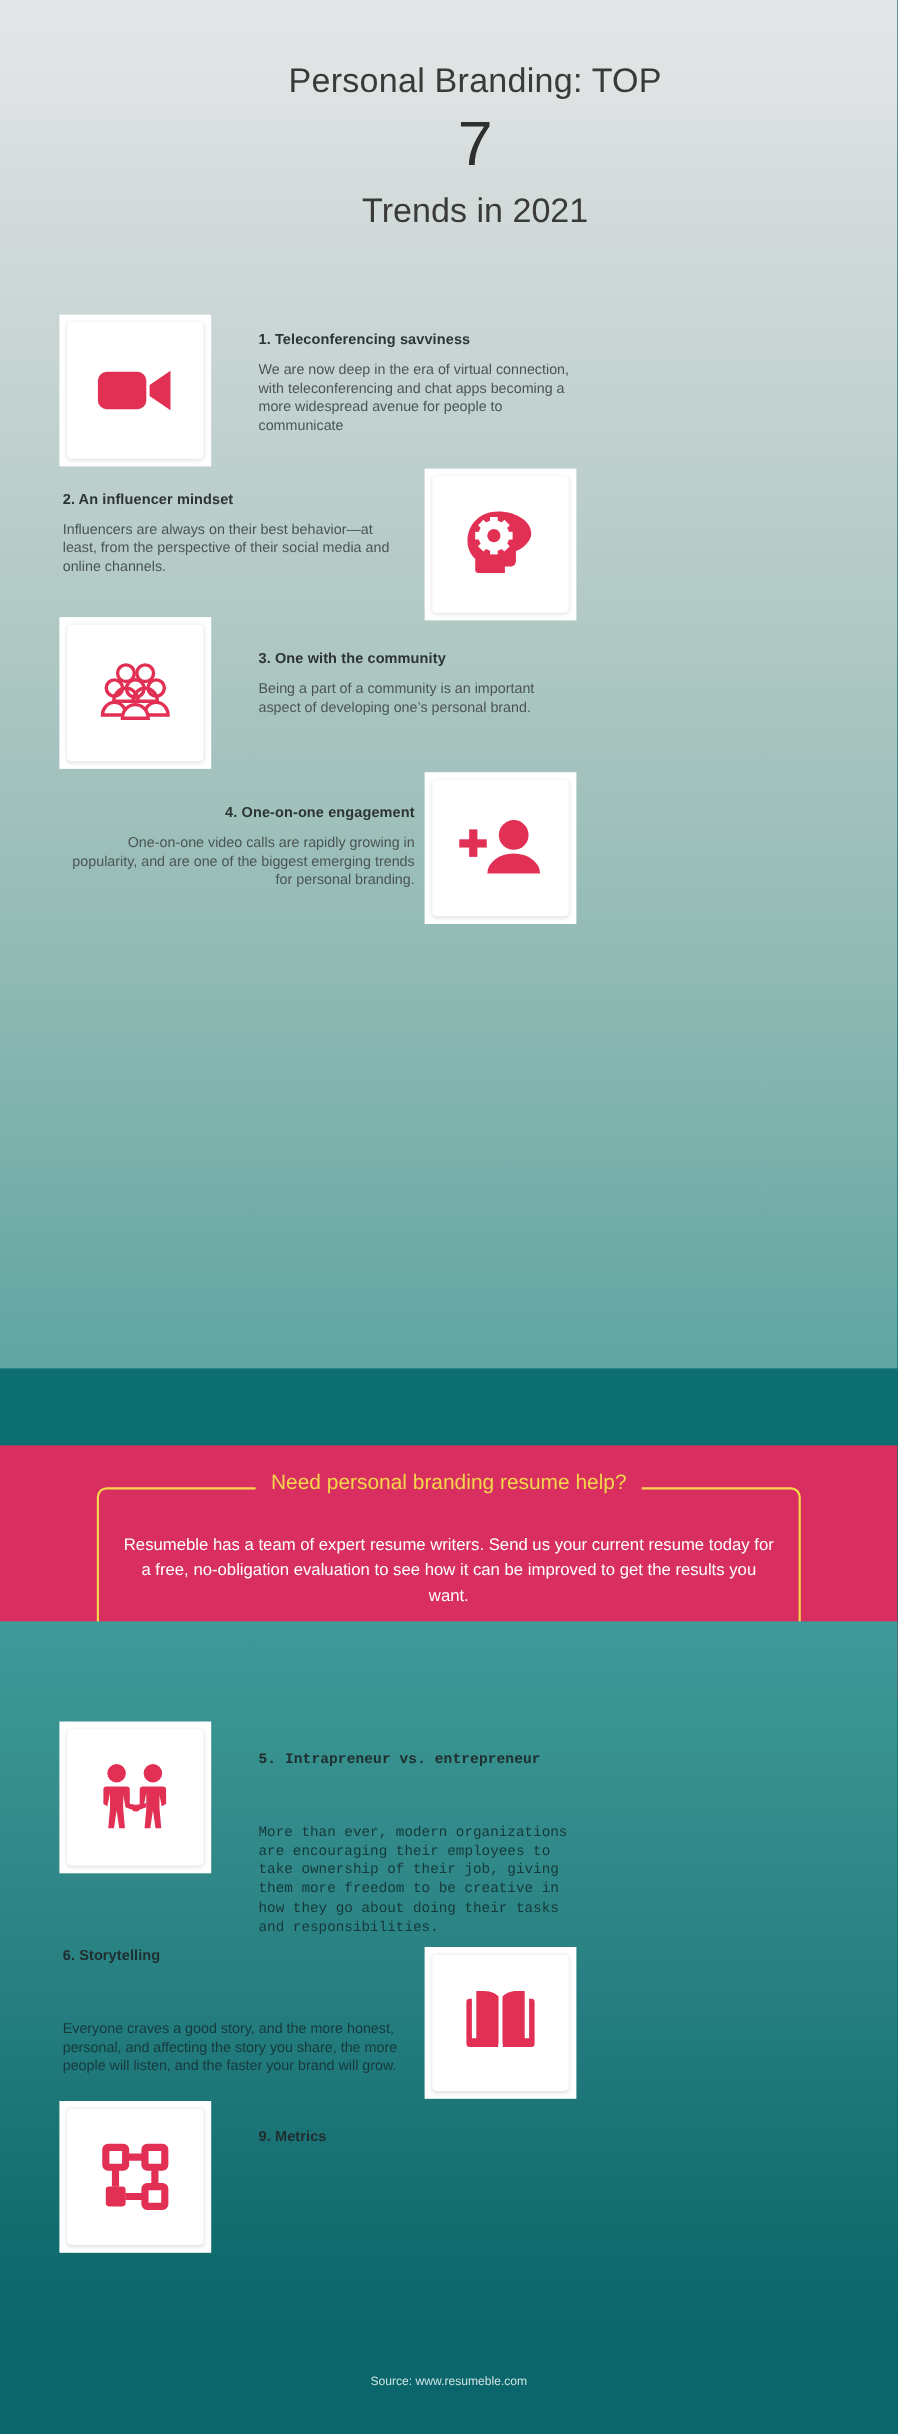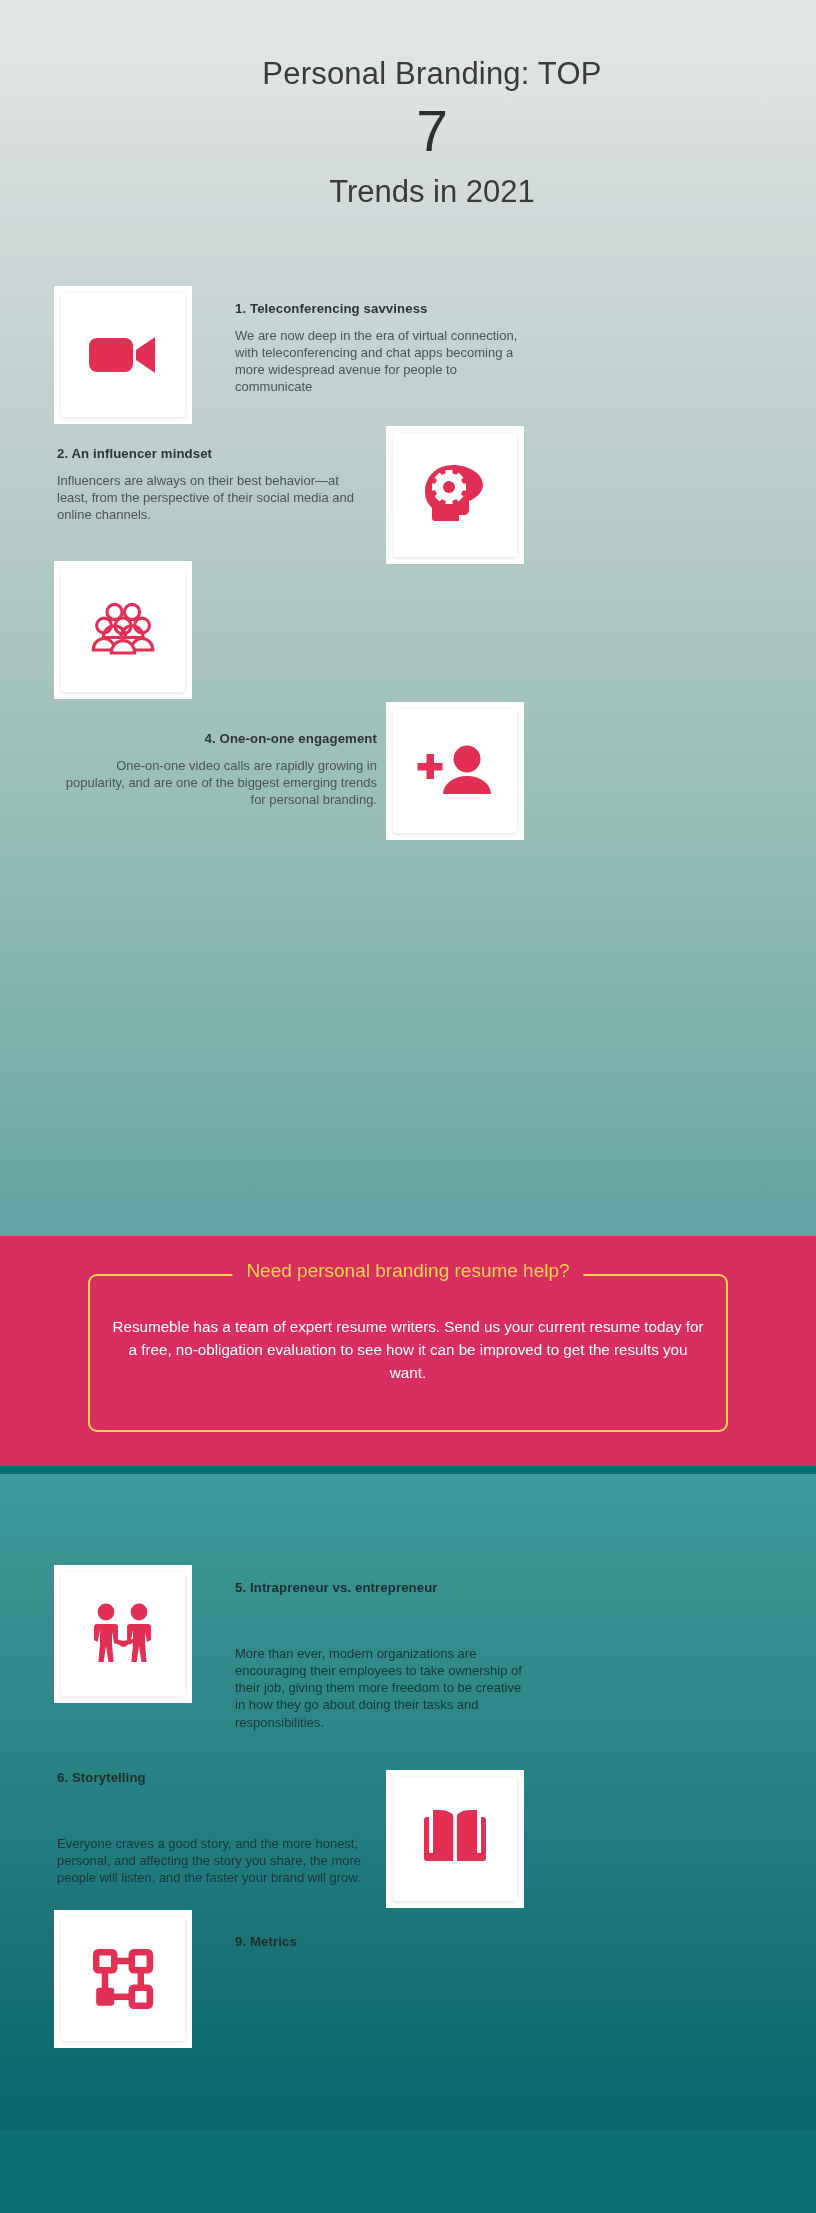--- a/index.html
+++ b/index.html
@@ -57,21 +57,21 @@
     letter-spacing:.1px; margin-bottom:9px; line-height:1.25;
   }
   .txt p {
     font-size:13px; color:#4a5456; line-height:1.33; font-weight:400;
   }
   .txt.dark h3 { color:#1f2d2e; }
   .txt.dark p  { color:#16393b;margin-top:48px; }
 
   
   .sec-cta {
-    position:absolute; left:0; top:1236px; width:816px; height:230px;
+    position:absolute; left:0; top:1314px; width:816px; height:230px;
     background:#d92f60;
   }
   .cta-box {
     position:absolute; left:88px; top:38px; width:640px; height:158px;
     border:2px solid #f3d64a; border-radius:9px;
   }
   .cta-heading {
     position:absolute; left:50%; top:-16px; transform:translateX(-50%);
     background:#d92f60; padding:0 14px;
     color:#f3d64a; font-size:19px; font-weight:400; white-space:nowrap;
@@ -162,20 +162,24 @@
             <circle cx="24.5" cy="11" r="7.6"></circle>
             <path d="M13.4 36.5 a11.1 11.8 0 0 1 22.2 0 Z"></path>
             <circle cx="42" cy="11" r="7.6"></circle>
             <path d="M30.9 36.5 a11.1 11.8 0 0 1 22.2 0 Z"></path>
             <circle cx="33" cy="25" r="8"></circle>
             <path d="M21.3 52 a11.7 12.4 0 0 1 23.4 0 Z" fill="#ffffff"></path>
           </g>
         </svg>
       </div>
     </div>
+    <div class="txt" style="left:235px; top:591px; width:285px;">
+      <h3>3. One with the community</h3>
+      <p>Being a part of a community is an important aspect of developing one’s personal brand.</p>
+    </div>
 
     <div class="tile" style="left:386px; top:702px;">
       <div class="tile-inner">
         <svg width="76" height="54" viewBox="0 0 76 54">
           <circle cx="50" cy="15" r="13.5" fill="#e23055"></circle>
           <path d="M26 50 a24 18 0 0 1 48 0 Z" fill="#e23055"></path>
           <rect x="9.5" y="10" width="7.5" height="25" fill="#e23055"></rect>
           <rect x="0.5" y="19" width="25" height="7.5" fill="#e23055"></rect>
         </svg>
       </div>
@@ -203,21 +207,21 @@
             <circle cx="16" cy="10" r="8.4"></circle>
             <path d="M7 22 h18 a3 3 0 0 1 3 3 v13 l-4 2 -2 -10 v12 l1.6 18 h-5.2 l-2.4 -16 -2.4 16 H8.4 L10 42 V28 L7.6 40 4 38 V25 a3 3 0 0 1 3 -3z"></path>
             <path d="M24 37 l10 2 3 4 -2 2 -11 -4z"></path>
             <circle cx="49" cy="10" r="8.4"></circle>
             <path d="M40 22 h18 a3 3 0 0 1 3 3 v13 l-4 2 -2 -10 v12 l1.6 18 h-5.2 l-2.4 -16 -2.4 16 h-5.2 L43 42 V28 l-2.4 12 -3.6 -2 V25 a3 3 0 0 1 3 -3z"></path>
             <path d="M43 37 l-10 2 -3 4 2 2 11 -4z"></path>
           </g>
         </svg>
       </div>
     </div>
-    <div class="txt dark" style="left:235px; top:106px; width:290px;">
+    <div class="txt dark" style="left:235px; top:118px; width:290px;font-family:Liberation Mono, monospace;">
       <h3>5. Intrapreneur vs. entrepreneur</h3>
       <p>More than ever, modern organizations are encouraging their employees to take ownership of their job, giving them more freedom to be creative in how they go about doing their tasks and responsibilities.</p>
     </div>
 
     <div class="tile" style="left:386px; top:764px; top:296px;">
       <div class="tile-inner">
         <svg width="70" height="62" viewBox="0 0 70 62">
           <path d="M4 12 a3 3 0 0 1 3 -3 h2 v36 h24 v8 H7 a3 3 0 0 1 -3 -3z" fill="#e23055"></path>
           <path d="M66 12 a3 3 0 0 0 -3 -3 h-2 v36 H37 v8 h26 a3 3 0 0 0 3 -3z" fill="#e23055"></path>
           <path d="M13 2 h7 c7 0 12 3 14 6 v43 c-2 -3 -7 -5 -14 -5 h-7z" fill="#e23055"></path>
@@ -246,14 +250,17 @@
           <rect x="4.2" y="39.8" width="18" height="18" rx="3" fill="#e23055"></rect>
         </svg>
       </div>
     </div>
     <div class="txt dark" style="left:235px; top:460px; width:290px;">
       <h3>9. Metrics</h3>
     </div>
 
   </div>
 
+  <div class="sec-footer">
+    <div class="footer-src">Source: www.resumeble.com</div>
+  </div>
 
 </div>
 
 </body></html>

